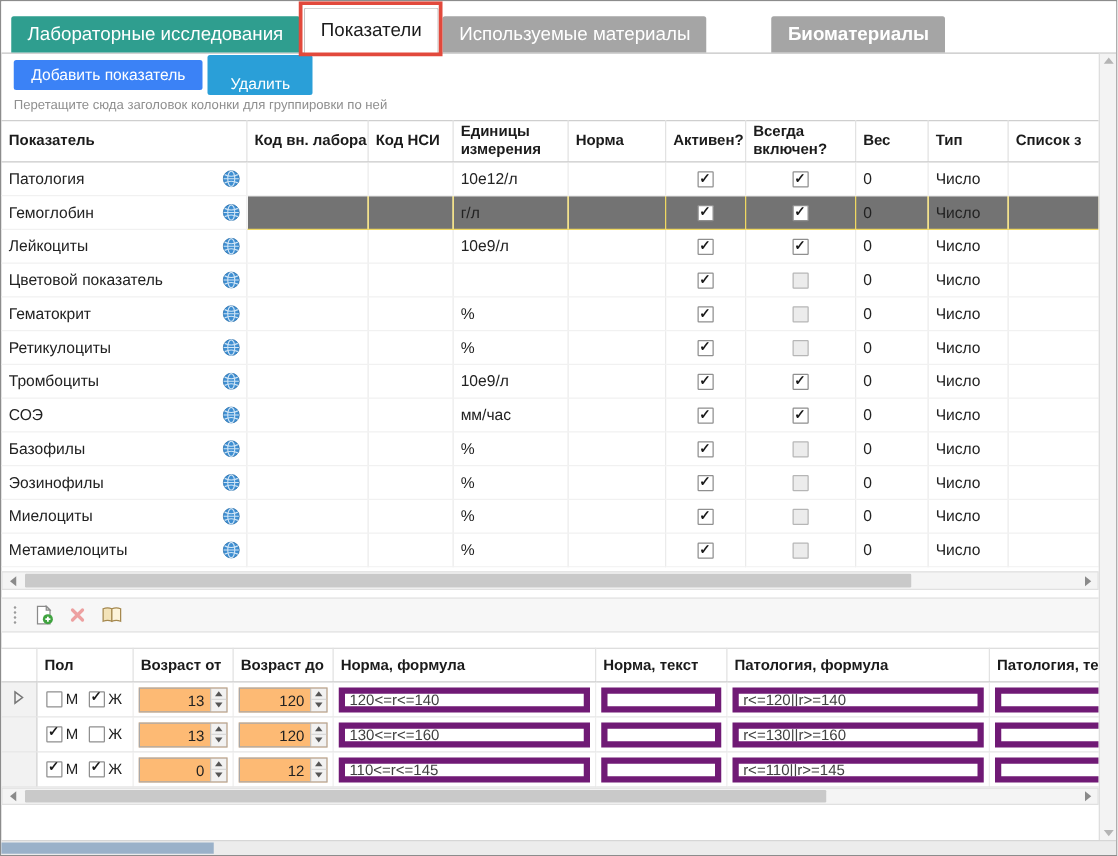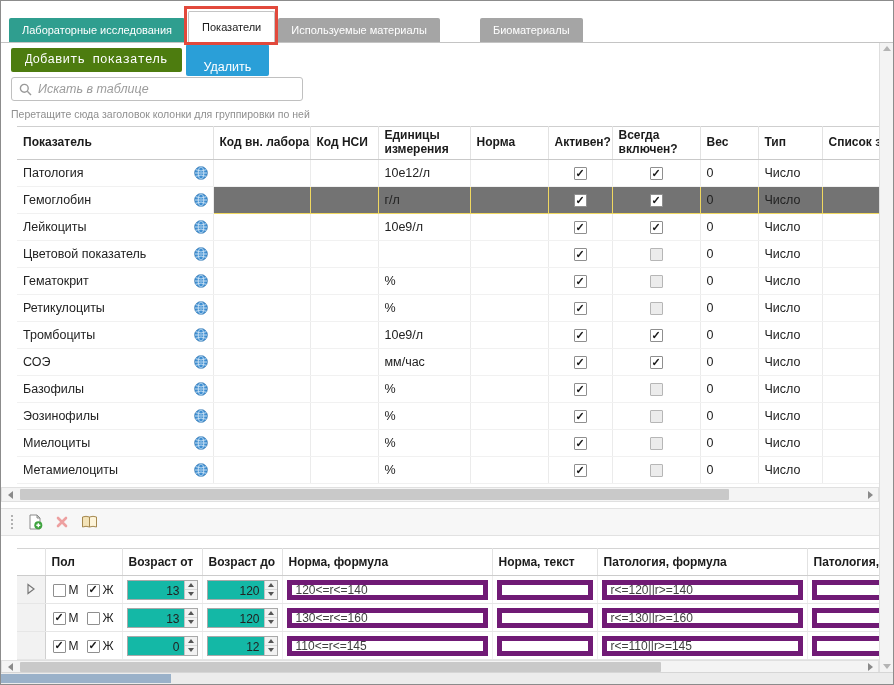--- a/index.html
+++ b/index.html
@@ -1,43 +1,43 @@
 <!DOCTYPE html>
 <html><head>
 <meta charset="utf-8">
 <style>
   * { margin:0; padding:0; box-sizing:border-box; }
   body { background:#fff; font-family:"Liberation Sans", sans-serif; }
   .window { width:894px; height:685px; border:1px solid #8c8c8c; background:#fff; position:relative; overflow:hidden; }
 
   
   .tabbar { display:flex; align-items:flex-end; gap:3px; padding:8px 8px 0 8px; height:42px; border-bottom:1px solid #c4c4c4; position:relative; background:#fff; }
-  .tab { font-size:11px; padding:6px 13px; color:#fff; background:#a5a5a5; border-radius:2px 2px 0 0; white-space:nowrap; cursor:default; }
+  .tab { font-size:15px; padding:6px 13px; color:#fff; background:#a5a5a5; border-radius:2px 2px 0 0; white-space:nowrap; cursor:default; }
   .tab.teal { background:#2f9e8f; }
   .tab.active { background:#fff; color:#1b1b1b; border:1px solid #c4c4c4; border-bottom:none; padding:9px 13px 10px 13px; margin-bottom:-1px; position:relative; z-index:3; }
-  .tab.gap-lg { margin-left:37px; }
+  .tab.gap-lg { margin-left:49px;font-weight:bold; }
   .tab.gap-md { margin-left:24px; }
   .anno { position:absolute; left:-5px; right:-4px; top:-6px; bottom:-2px; border:3px solid #e2493c; z-index:6; pointer-events:none; }
 
   
   .toolbar { height:33px; padding:5px 10px 4px; display:flex; gap:4px; align-items:center; }
   .btn { height:24px; border:none; border-radius:2px; color:#fff; font-size:12.5px; font-family:"Liberation Sans",sans-serif; padding:0 14px; cursor:pointer; }
-  .btn.green { background:#4d7c0f;font-family:Liberation Mono, monospace; }
+  .btn.green { background:#3b82f6; }
   .btn.blue { background:#2a9fd8; padding:16px 18px; }
 
   
   .search-row { height:30px; padding:1px 10px 5px; }
   .search-box { width:292px; height:24px; border:1px solid #c0c0c0; border-radius:3px; display:flex; align-items:center; padding:0 7px; gap:6px; background:#fff; }
   .search-box input { border:none; outline:none; flex:1; font-size:12.5px; font-family:"Liberation Sans",sans-serif; color:#333; background:transparent; }
   .search-box input::placeholder { color:#9c9c9c; font-style:italic; }
 
   .group-hint { height:20px; padding:2px 10px 5px; font-size:10.5px; color:#8f8f8f; }
 
   
-  .tbl-wrap { width:878px; overflow:hidden;padding-left:16px; }
+  .tbl-wrap { width:878px; overflow:hidden; }
   table { border-collapse:collapse; table-layout:fixed; }
   .main-table { width:878px; }
   .main-table th { height:33px; font-size:12px; font-weight:bold; color:#1b1b1b; text-align:left; padding:2px 6px; vertical-align:middle;
     border-top:1px solid #cfcfcf; border-bottom:1px solid #c9c9c9; border-right:1px solid #e2e2e2; line-height:1.15; overflow:hidden; }
   .main-table th.nowrap { white-space:nowrap; }
   .main-table td { height:27px; font-size:12.5px; color:#222; padding:2px 6px; border-right:1px solid #ebebeb; border-bottom:1px solid #f1f1f1; white-space:nowrap; overflow:hidden; vertical-align:middle; }
   .main-table td.c-center { text-align:center; padding:2px 0; }
   .main-table td.c-name { position:relative; padding-right:26px; }
   .globe { position:absolute; right:5px; top:50%; transform:translateY(-50%); line-height:0; }
   td.hl { background:#737373; border-right-color:#f0d860; border-bottom-color:#f0d860;margin-top:12px; }
@@ -69,21 +69,21 @@
   .grip i { width:2px; height:2px; background:#9a9a9a; border-radius:50%; }
   .tb-ic { line-height:0; cursor:pointer; }
 
   .detail-wrap { margin-top:12px; }
   .detail-table { width:908px; }
   .detail-table th { height:27px; font-size:12px; font-weight:bold; color:#1b1b1b; text-align:left; padding:2px 6px; border-top:1px solid #d4d4d4; border-bottom:1px solid #cccccc; border-right:1px solid #e2e2e2; background:#fff; white-space:nowrap; overflow:hidden; }
   .detail-table td { height:28px; padding:0; border-bottom:1px solid #e6e6e6; border-right:1px solid #ededed; vertical-align:middle; }
   .detail-table td.sel { background:#f2f2f2; border-right:1px solid #d0d0d0; text-align:center; }
   .detail-table td.sex { padding-left:7px; white-space:nowrap; }
   .sexlbl { font-size:12px; color:#222; margin:0 8px 0 3px; vertical-align:middle; }
-  .numbox { display:flex; align-items:stretch; height:20px; border:1px solid #a9a9a9; background:#14b8a6; width:calc(100% - 8px); margin:0 4px; }
+  .numbox { display:flex; align-items:stretch; height:20px; border:1px solid #a9a9a9; background:#fdba74; width:calc(100% - 8px); margin:0 4px; }
   .numval { flex:1; text-align:right; font-size:12px; color:#222; padding:3px 4px 0 2px; }
   .spin { width:13px; border-left:1px solid #c4c4c4; display:flex; flex-direction:column; }
   .spin b { flex:1; display:flex; align-items:center; justify-content:center; background:#f2f2f2; }
   .spin b.up { border-bottom:1px solid #d8d8d8; }
   .spin b.up::after { content:""; border:3px solid transparent; border-bottom:4px solid #555; border-top:none; }
   .spin b.dn::after { content:""; border:3px solid transparent; border-top:4px solid #555; border-bottom:none; }
   .ti { width:calc(100% - 8px); margin:0 4px; height:20px; border:5px solid #701a75; font:12px "Liberation Sans",sans-serif; padding:0 4px; color:#404040; background:#fff; display:block; }
 </style>
 </head>
 <body>
@@ -98,31 +98,20 @@
     </div>
     <div class="tab">Используемые материалы</div>
     <div class="tab gap-lg">Биоматериалы</div>
   </div>
 
   <div class="toolbar">
     <button class="btn green">Добавить показатель</button>
     <button class="btn blue">Удалить</button>
   </div>
 
-  <div class="search-row">
-    <div class="search-box">
-      <span style="line-height:0;">
-        <svg width="13" height="13" viewBox="0 0 13 13">
-            <circle cx="5.3" cy="5.3" r="3.9" fill="none" stroke="#999" stroke-width="1.4"></circle>
-            <line x1="8.3" y1="8.3" x2="12" y2="12" stroke="#999" stroke-width="1.4"></line>
-          </svg>
-      </span>
-      <input type="text" placeholder="Искать в таблице" style="">
-    </div>
-  </div>
 
   <div class="group-hint">Перетащите сюда заголовок колонки для группировки по ней</div>
 
   <div class="tbl-wrap">
     <table class="main-table">
       <colgroup>
         <col style="width:196px">
           <col style="width:97px">
           <col style="width:68px">
           <col style="width:92px">

